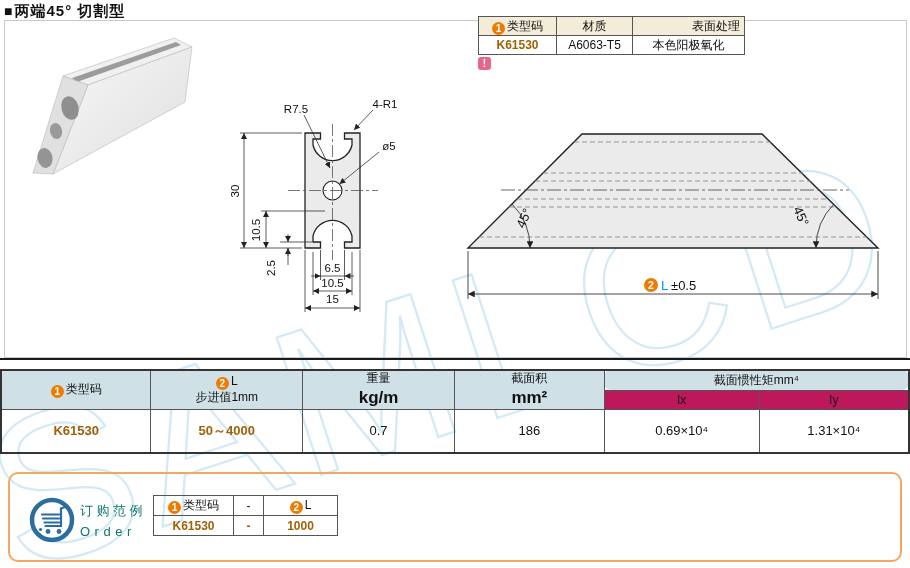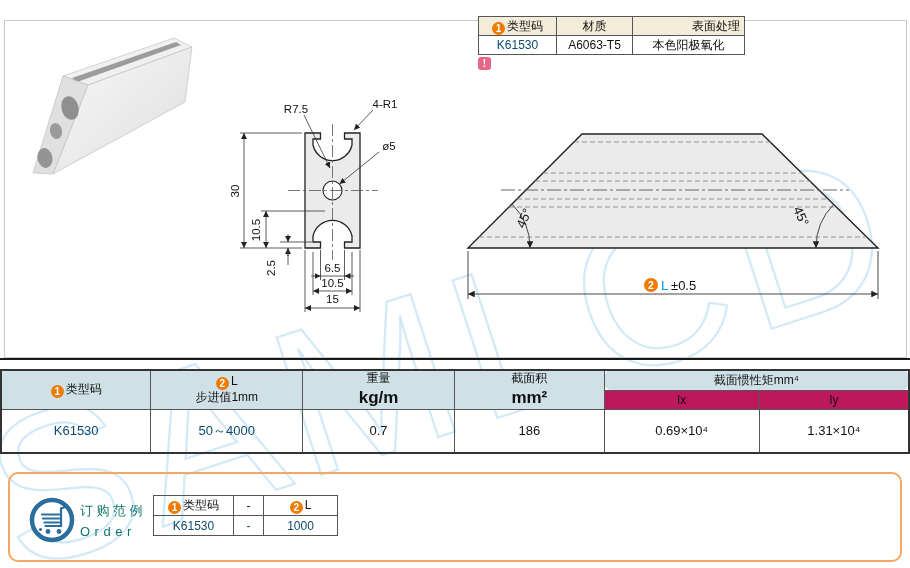--- a/index.html
+++ b/index.html
@@ -9,21 +9,21 @@
   .z1{z-index:1;}
   
   #title{left:4px;top:2px;font-size:15px;font-weight:bold;letter-spacing:1px;}
   #title .sq{font-size:14px;margin-right:1px;}
   
   #frame{left:4px;top:20px;width:901px;height:336px;border:1px solid #c9c9c9;}
   
   .badge{display:inline-block;width:13px;height:13px;border-radius:50%;background:#ef7a00;
          color:#fff;font-size:10px;font-weight:bold;line-height:13px;text-align:center;
          vertical-align:-2px;margin-right:2px;}
-  .blue{color:#0c4a6e;}
+  .blue{color:#a16207;font-weight:bold;}
   
   #info-table{left:478px;top:16px;border-collapse:collapse;font-size:12px;}
   #info-table td{border:1px solid #555;text-align:center;height:18px;padding:0 4px;background:#fff;}
   #info-table tr.hd td{background:#f2ecd9;}
   #info-table .c1{width:69px;} #info-table .c2{width:67px;} #info-table .c3{width:103px;text-align:right;}
   
   #note{left:478px;top:57px;font-size:12.5px;display:flex;align-items:center;gap:5px;}
   #note .warn{display:inline-block;width:13px;height:13px;border-radius:3px;background:#e5688a;
               color:#fff;font-weight:bold;font-size:10px;line-height:13px;text-align:center;}
   
@@ -50,20 +50,23 @@
 </style>
 </head>
 <body>
 
 <div id="page">
 
   <svg class="abs" style="left:0;top:0;z-index:0;" width="910" height="568">
     <text x="455" y="430" transform="rotate(-18 455 400)" text-anchor="middle" font-size="210" letter-spacing="10" fill="none" stroke="#d2e9f6" stroke-width="2.2">SAMLCD</text>
   </svg>
 
+  <div id="title" class="abs z1">
+    <span class="sq">■</span><span>两端45° 切割型</span>
+  </div>
 
   <div id="frame" class="abs"></div>
 
   <svg class="abs z1" style="left:6px;top:22px;" width="212" height="175">
     <defs>
       <linearGradient id="gFace" x1="0" y1="0" x2="1" y2="1">
         <stop offset="0" stop-color="#f8f8f8"></stop>
           <stop offset="1" stop-color="#dedede"></stop>
       </linearGradient>
     </defs>

